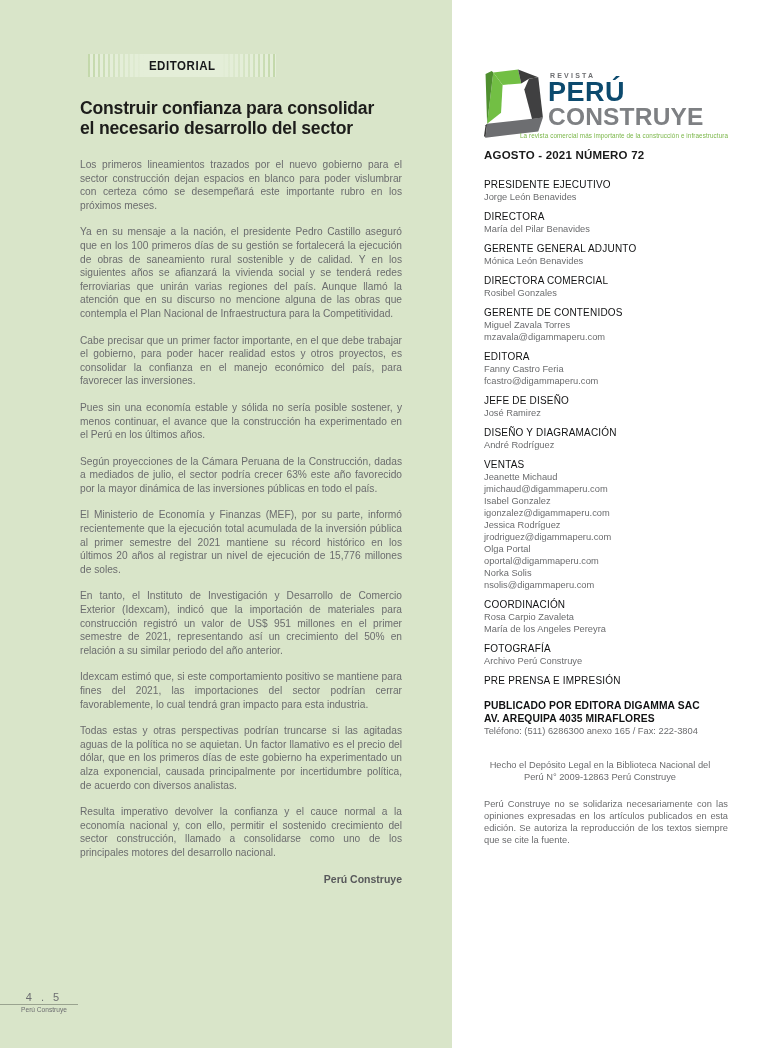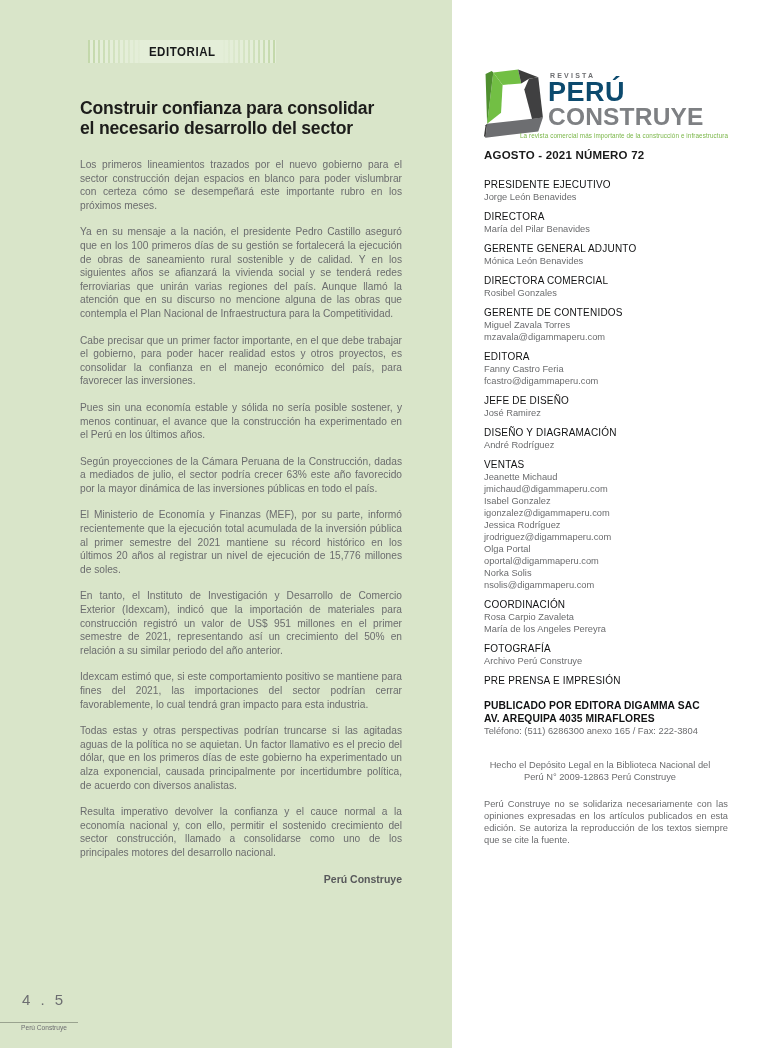--- a/index.html
+++ b/index.html
@@ -5,21 +5,21 @@
   * { margin:0; padding:0; box-sizing:border-box; }
   html,body { width:768px; height:1048px; }
   body { font-family:"Liberation Sans", sans-serif; background:#ffffff; }
   .page { position:relative; width:768px; height:1048px; background:#ffffff; overflow:hidden; }
 
   
   .green-panel { position:absolute; left:0; top:0; width:452px; height:1048px; background:#d9e5c9; }
 
   
   .editorial-banner{
-    position:absolute; left:88px; top:40px; width:188px; height:23px;
+    position:absolute; left:88px; top:54px; width:188px; height:23px;
     background:
       linear-gradient(90deg, rgba(228,238,216,0) 0%, #e4eed8 30%, #e4eed8 70%, rgba(228,238,216,0) 100%),
       repeating-linear-gradient(90deg, #c3d8aa 0 2px, #e4eed8 2px 5px);
     display:flex; align-items:center; justify-content:center;
   }
   .editorial-banner span{
     font-size:12.5px; font-weight:bold; color:#17181a; letter-spacing:0.6px;
     transform:scaleX(0.92);
   }
 
@@ -33,22 +33,22 @@
     font-size:10.2px; color:#6b6c6e; line-height:13.6px; text-align:justify;
   }
   .article-body p{ margin-bottom:13px; }
   .article-signature{
     width:322px; text-align:right; font-size:10.5px; font-weight:bold; color:#58595b; margin-top:2px;
   }
 
   
   .page-footer{ position:absolute; left:0; top:991px; width:78px; }
   .page-footer .nums{
-    font-size:15px; color:#6d6e71; text-align:center; letter-spacing:3px;
-    border-bottom:1px solid #9aa38f; padding-bottom:14px; padding-left:10px;
+    font-size:11px; color:#6d6e71; text-align:center; letter-spacing:3px;
+    border-bottom:1px solid #9aa38f; padding-bottom:1px; padding-left:10px;
   }
   .page-footer .mag{ font-size:6.6px; color:#6d6e71; text-align:center; padding-left:10px; margin-top:1px; }
 
   
   .right-col{ position:absolute; left:484px; top:66px; width:246px; }
 
   .logo{ display:flex; align-items:flex-start; }
   .logo-icon{ width:62px; height:72px; flex:0 0 62px; }
   .logo-text{ margin-left:2px; padding-top:6px; }
   .logo-revista{ font-size:7px; font-weight:bold; letter-spacing:2.2px; color:#6d6e71; margin-left:2px; }

